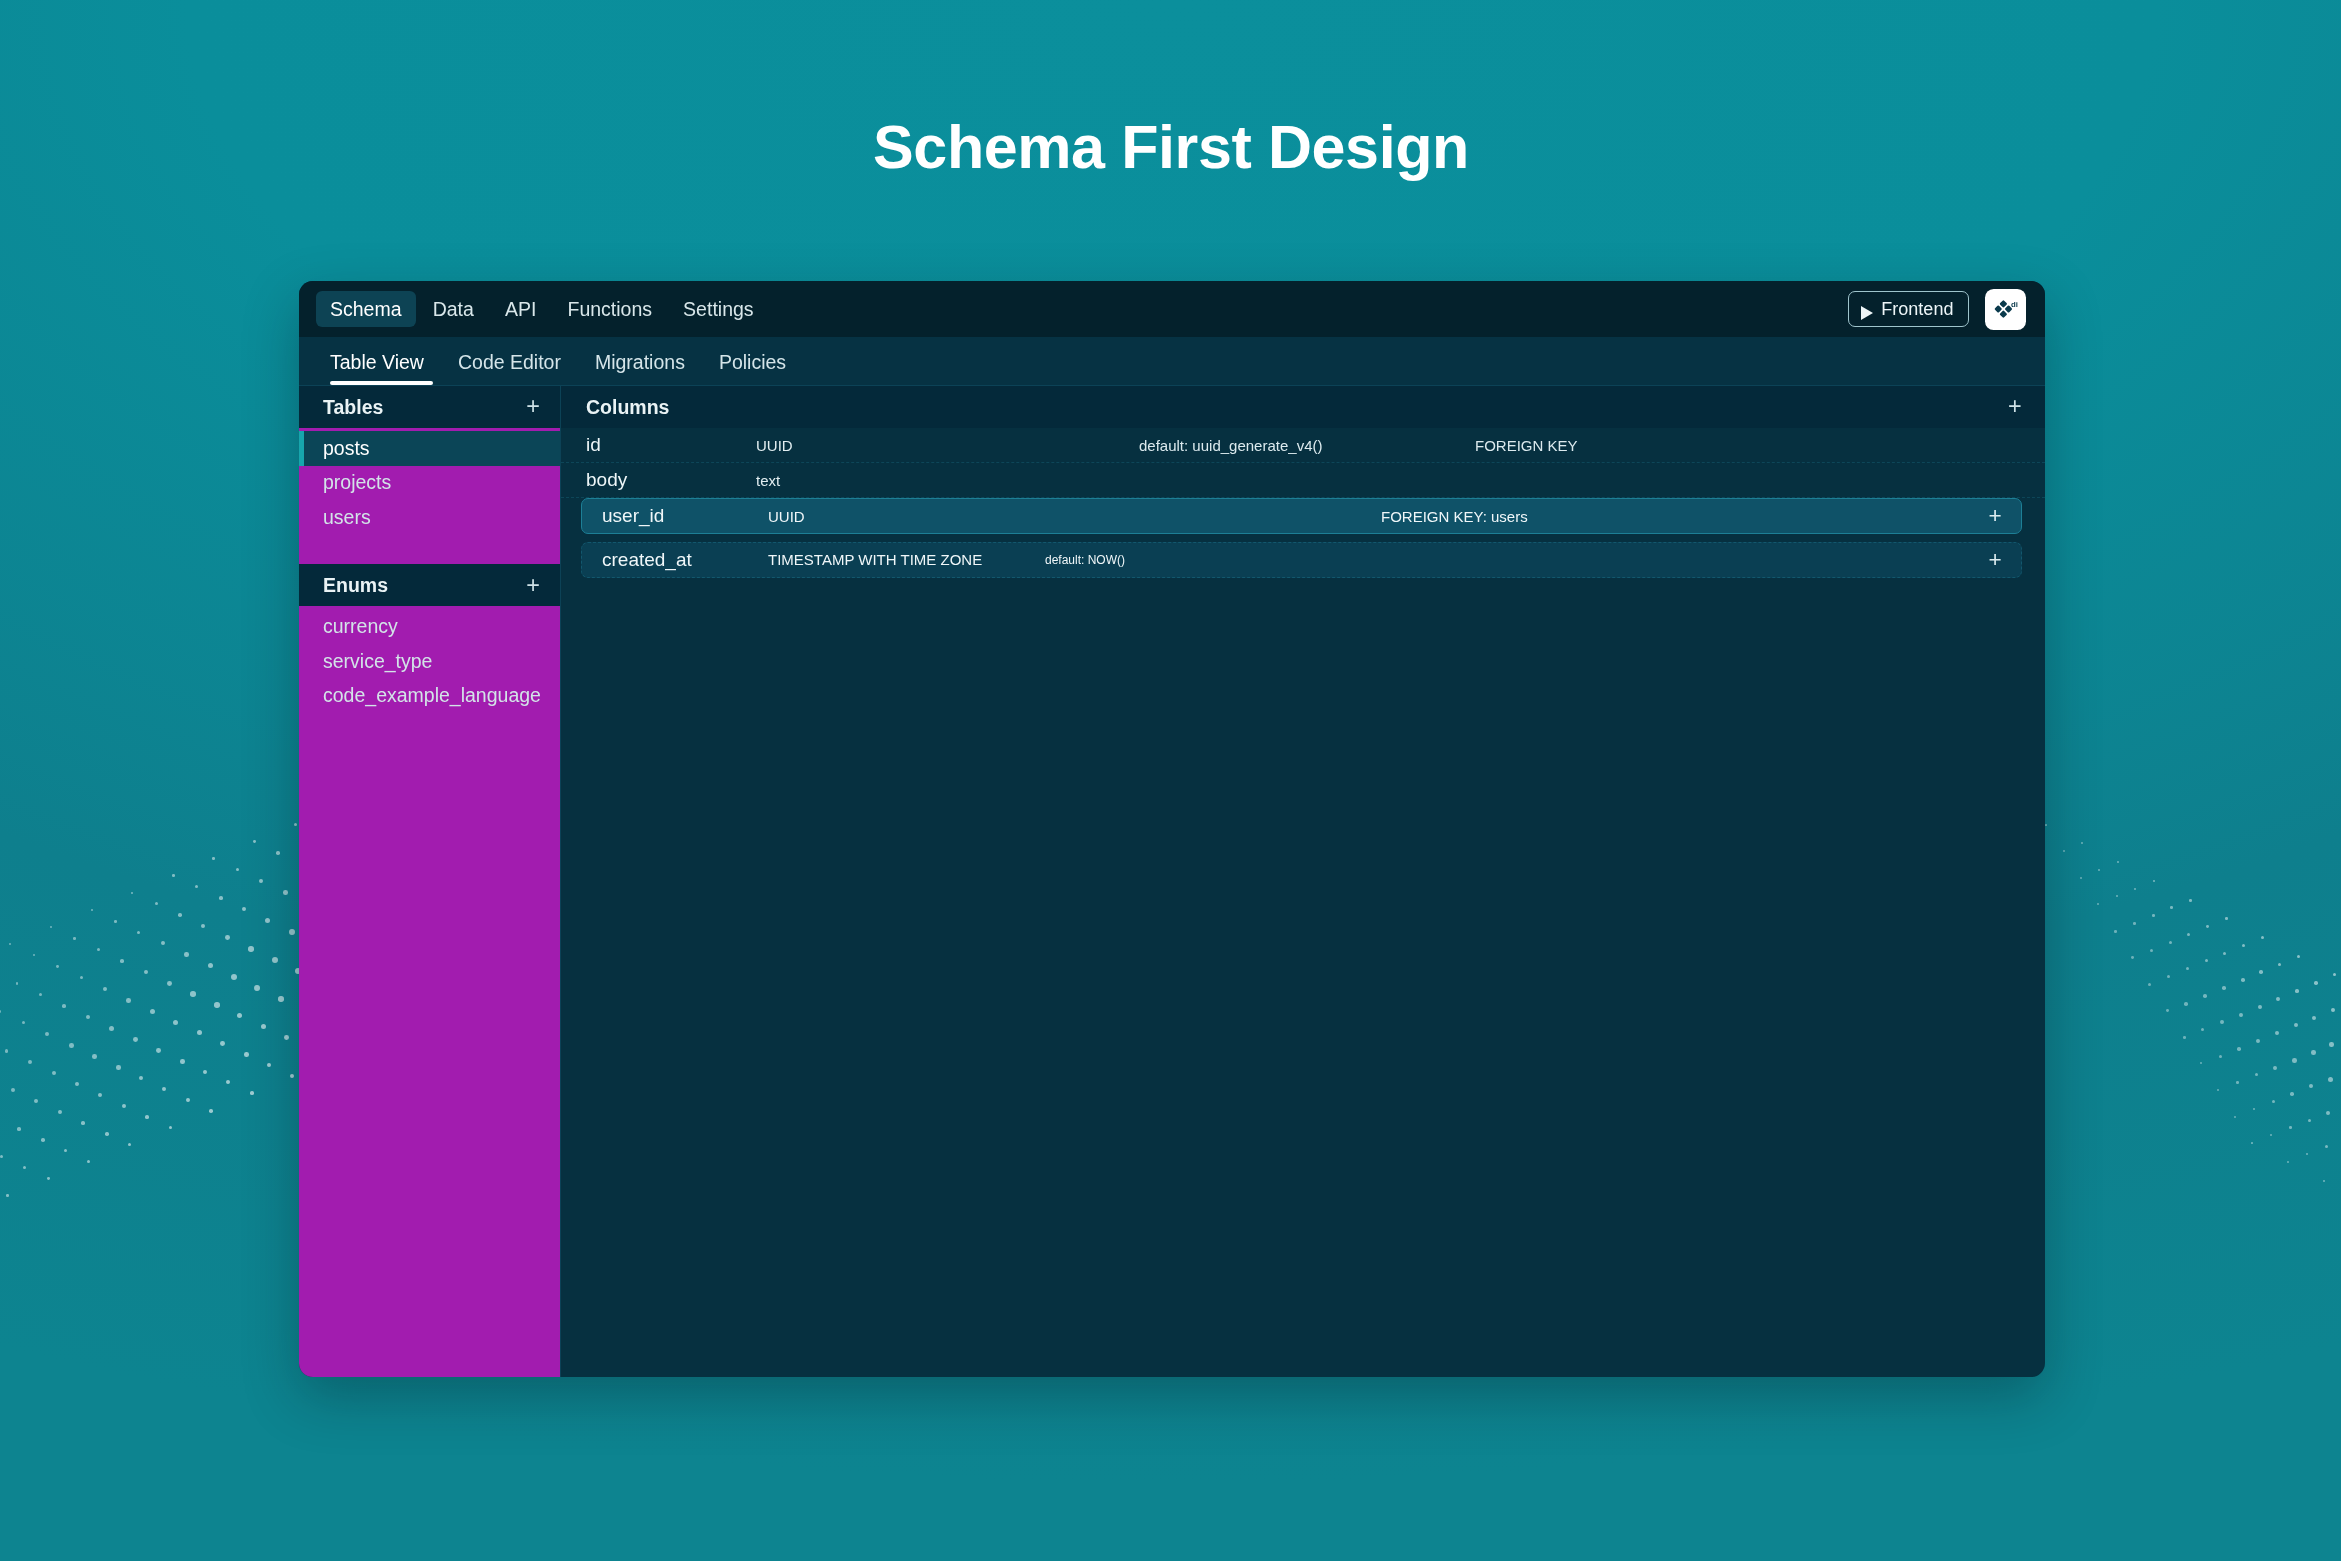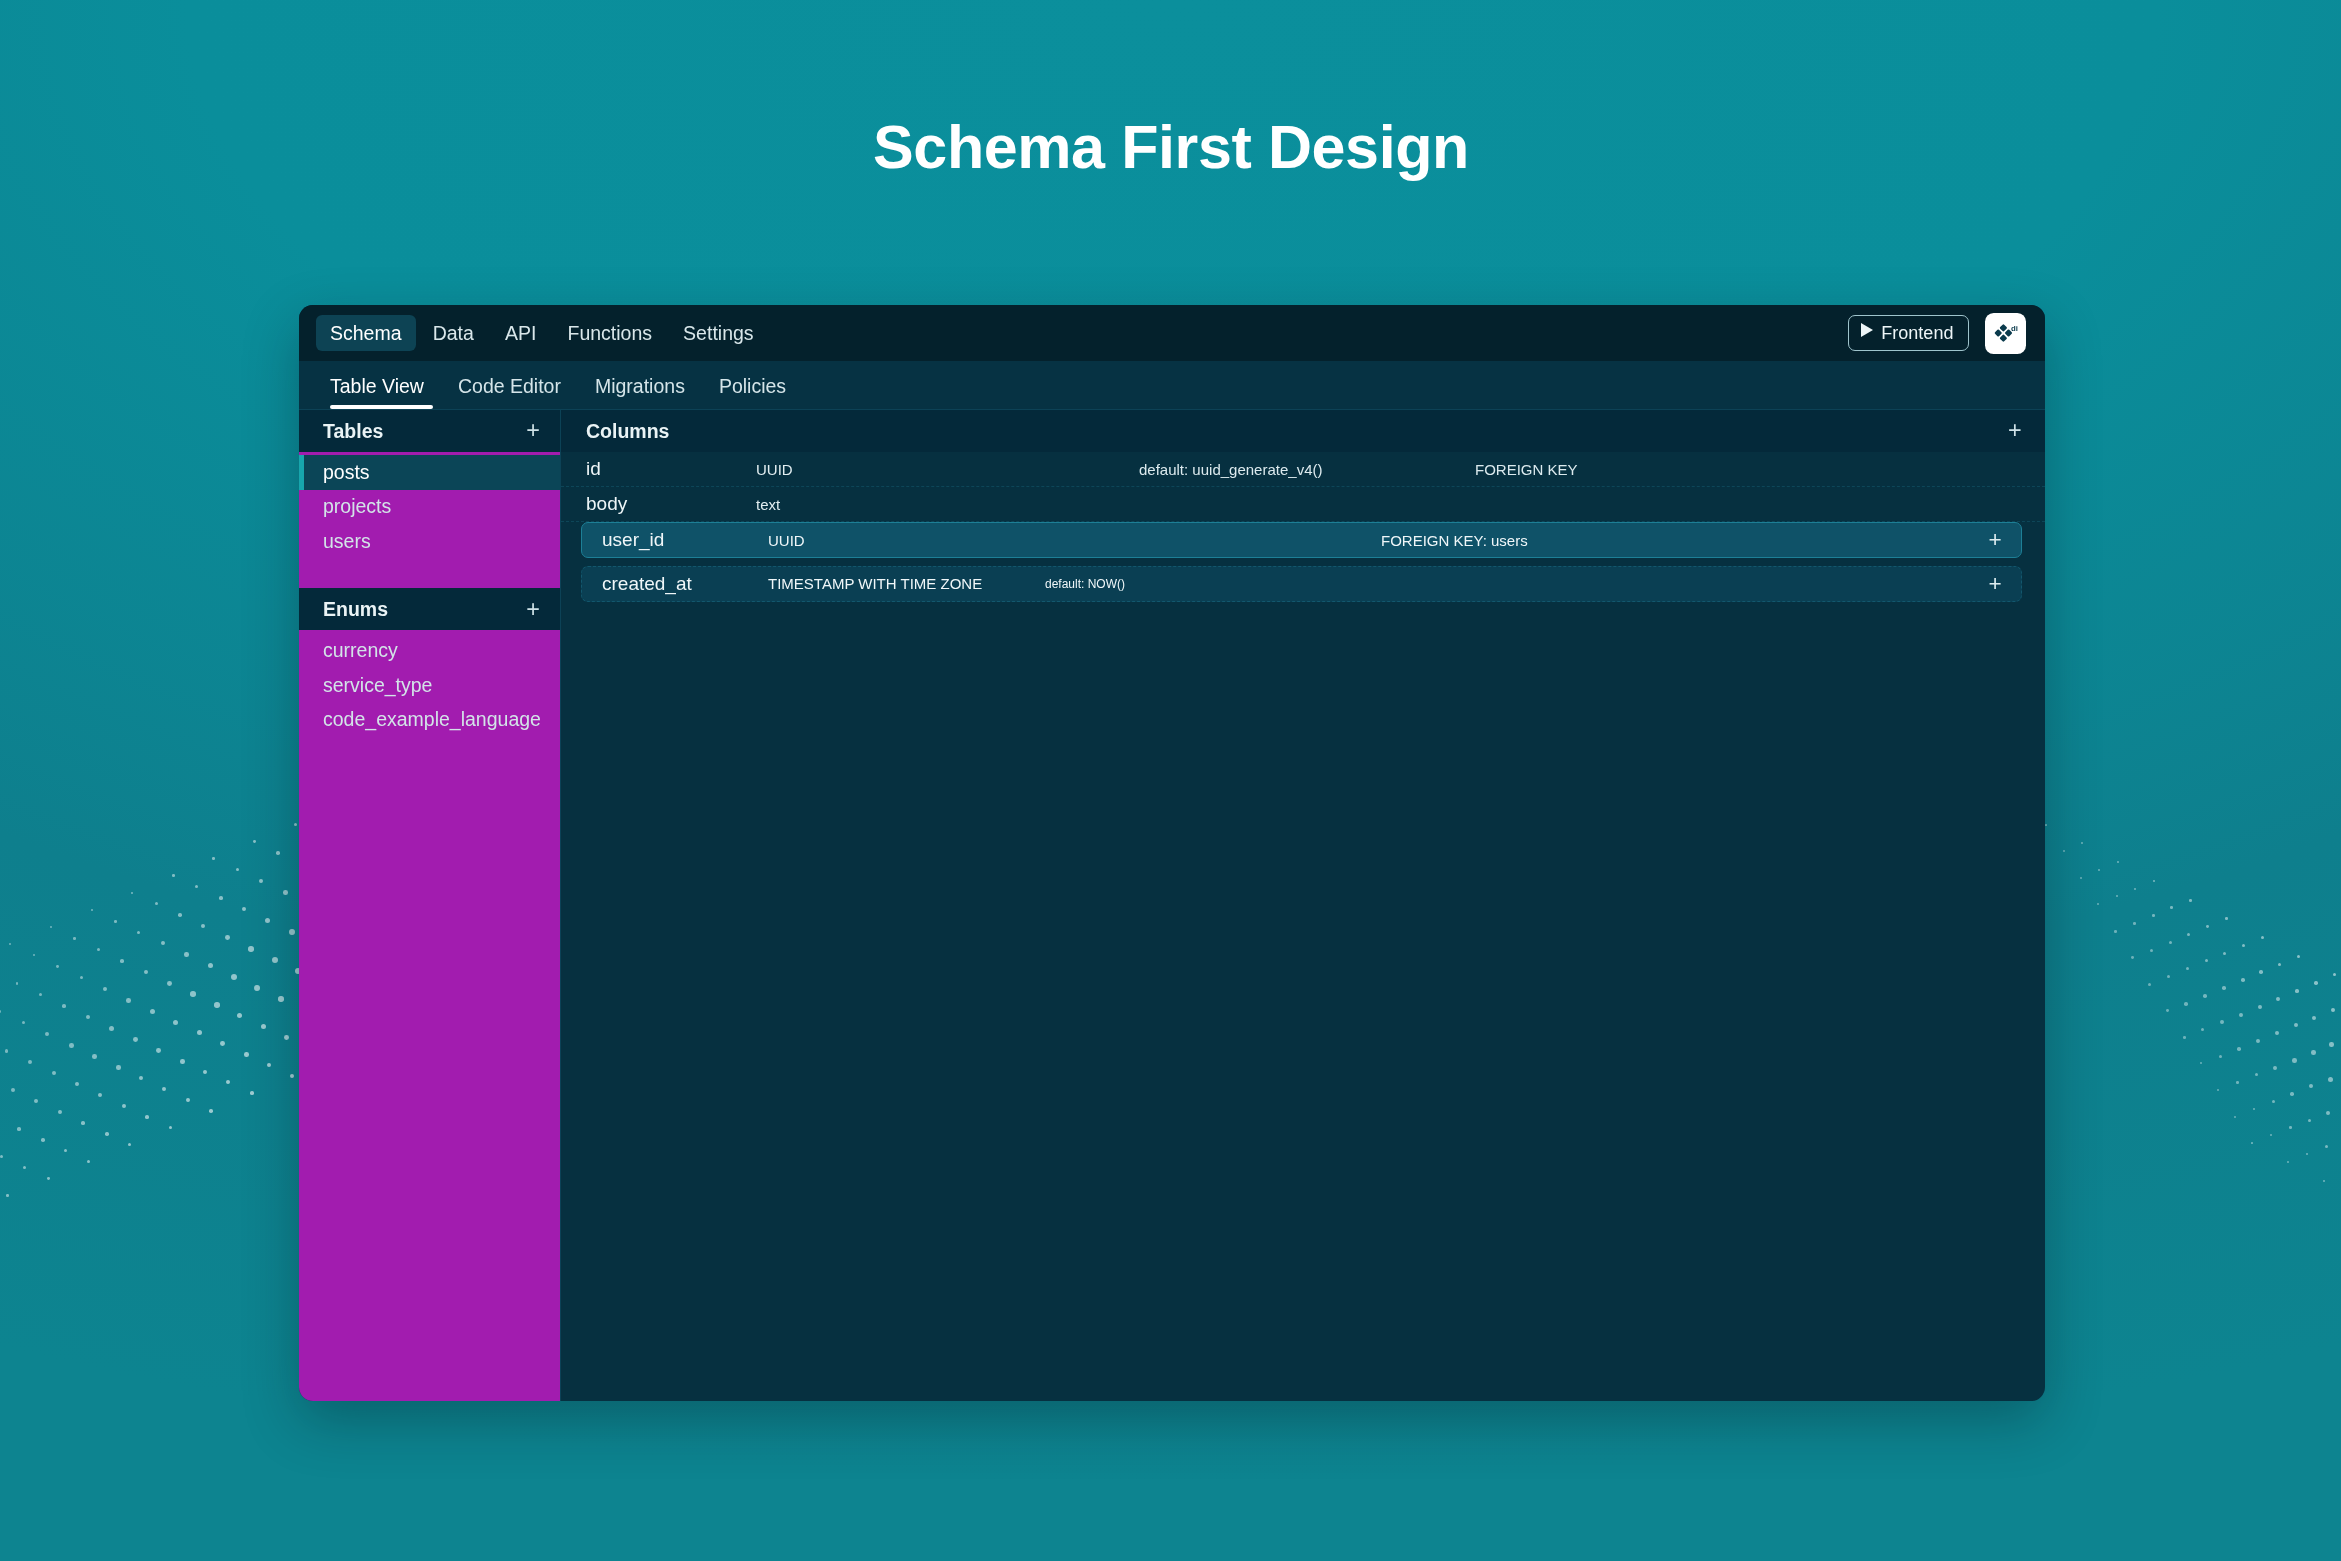--- a/index.html
+++ b/index.html
@@ -18,21 +18,21 @@
   
   .hero-title {
     position:absolute; top:114px; left:0; width:2342px;
     text-align:center; color:#ffffff;
     font-size:61px; font-weight:700; letter-spacing:-0.4px;
     line-height:1.1;
   }
 
   
   .app-window {
-    position:absolute; left:299px; top:305px;
+    position:absolute; left:299px; top:281px;
     width:1746px; height:1096px;
     background:#063040;
     border-radius:14px;
     overflow:hidden;
     box-shadow:0 20px 55px rgba(0,20,28,.30);
   }
 
   
   .topbar {
     height:56px; background:#04212c;
@@ -43,21 +43,21 @@
   .topnav { display:flex; align-items:center; gap:3.1px; }
   .topnav-item {
     color:#d9e7ea; font-size:19.5px; padding:6.2px 14px;
     border-radius:6.2px; white-space:nowrap;
   }
   .topnav-item.active { background:#0d4354; color:#ffffff; }
   .topbar-right {
     margin-left:auto; display:flex; align-items:center; gap:15.6px;
   }
   .frontend-btn {
-    display:flex; align-items:flex-start; gap:8.6px;
+    display:flex; align-items:flex-end; gap:8.6px;
     border:1.2px solid #9fc4cc; border-radius:7px;
     padding:6.2px 15px 6.2px 11.7px; color:#eef6f8; font-size:18px;
     background:transparent; white-space:nowrap;
   }
   .play-tri {
     width:0; height:0; border-left:12.5px solid #eef6f8;
     border-top:7.8px solid transparent; border-bottom:7.8px solid transparent;
   }
   .brand-tile {
     width:41px; height:41px; background:#ffffff; border-radius:8.6px;

